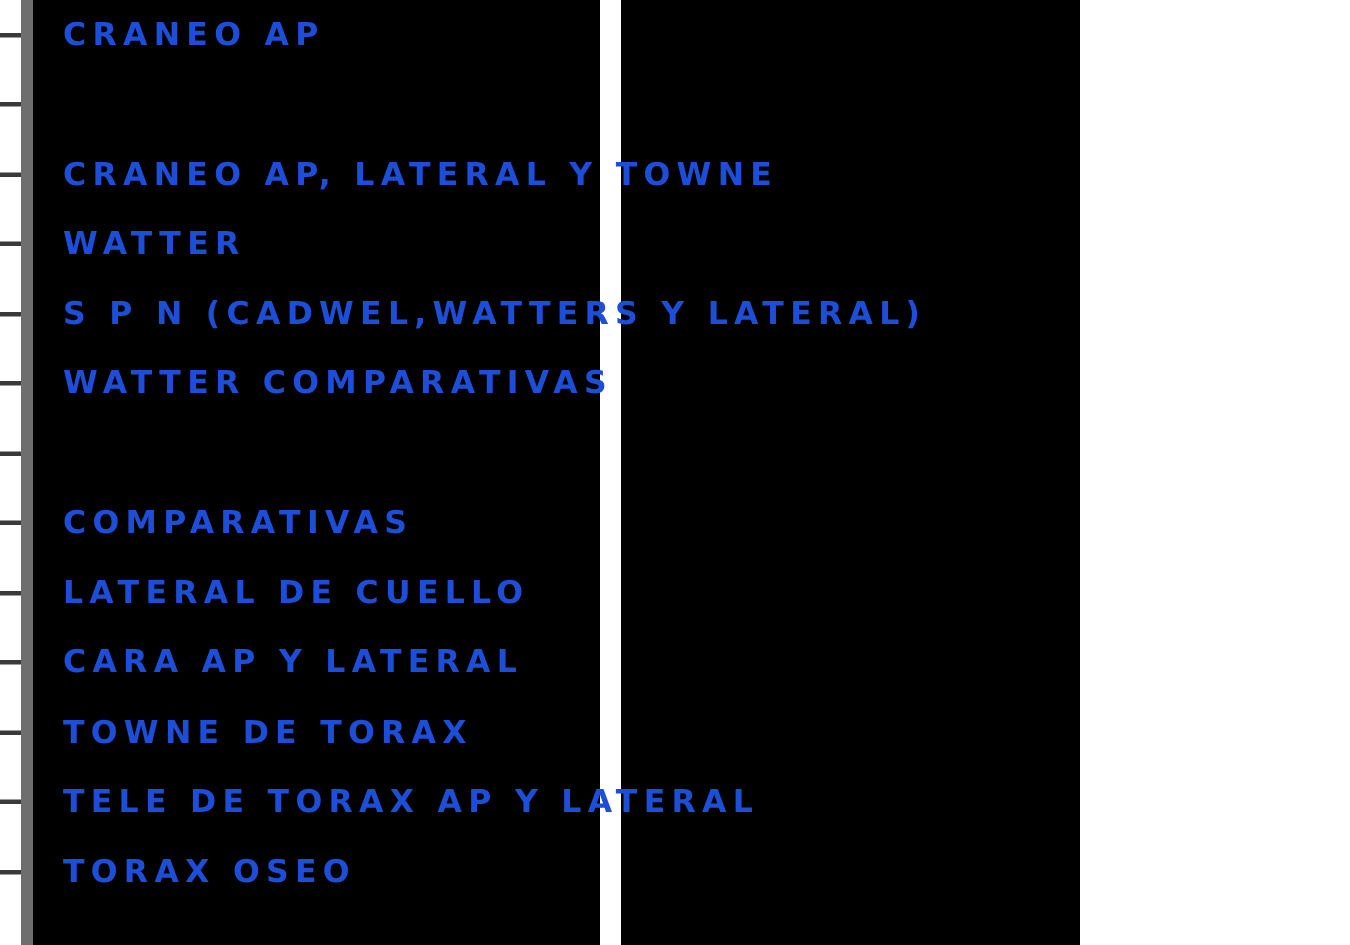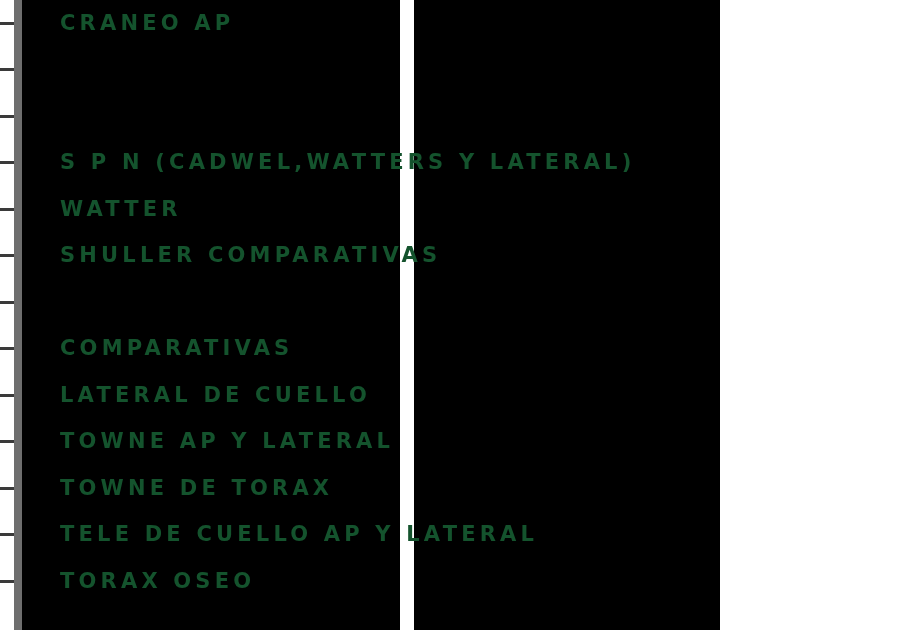--- a/index.html
+++ b/index.html
@@ -67,23 +67,23 @@
   .tick {
     position: absolute;
     left: 0;
     width: 14px;
     height: 3px;
     background: #3a3a3a;
   }
 
   .row-label {
     position: absolute;
-    left: 60px;
+    left: 42px;
     white-space: nowrap;
-    color: #14532d;
+    color: #1d4ed8;
     font-size: 21px;
     font-weight: bold;
     letter-spacing: 4.2px;
     font-family: "DejaVu Sans", sans-serif;
     line-height: 1;
   }
 </style>
 </head>
 <body>
 
@@ -99,65 +99,66 @@
       <span class="tick"></span>
       <span class="row-label">CRANEO AP</span>
     </div>
 
     <div class="row">
       <span class="tick"></span>
     </div>
 
     <div class="row">
       <span class="tick"></span>
+      <span class="row-label">CRANEO AP, LATERAL Y TOWNE</span>
+    </div>
+
+    <div class="row">
+      <span class="tick"></span>
+      <span class="row-label">WATTER</span>
     </div>
 
     <div class="row">
       <span class="tick"></span>
       <span class="row-label">S P N (CADWEL,WATTERS Y LATERAL)</span>
     </div>
 
     <div class="row">
       <span class="tick"></span>
-      <span class="row-label">WATTER</span>
-    </div>
-
-    <div class="row">
-      <span class="tick"></span>
-      <span class="row-label">SHULLER COMPARATIVAS</span>
+      <span class="row-label">WATTER COMPARATIVAS</span>
     </div>
 
     <div class="row">
       <span class="tick"></span>
     </div>
 
     <div class="row">
       <span class="tick"></span>
       <span class="row-label">COMPARATIVAS</span>
     </div>
 
     <div class="row">
       <span class="tick"></span>
       <span class="row-label">LATERAL DE CUELLO</span>
     </div>
 
 
     <div class="row">
       <span class="tick"></span>
-      <span class="row-label">TOWNE AP Y LATERAL</span>
+      <span class="row-label">CARA AP Y LATERAL</span>
     </div>
 
     <div class="row">
       <span class="tick"></span>
       <span class="row-label">TOWNE DE TORAX</span>
     </div>
 
     <div class="row">
       <span class="tick"></span>
-      <span class="row-label">TELE DE CUELLO AP Y LATERAL</span>
+      <span class="row-label">TELE DE TORAX AP Y LATERAL</span>
     </div>
 
     <div class="row">
       <span class="tick"></span>
       <span class="row-label">TORAX OSEO</span>
     </div>
 
   </div>
 </div>
 

